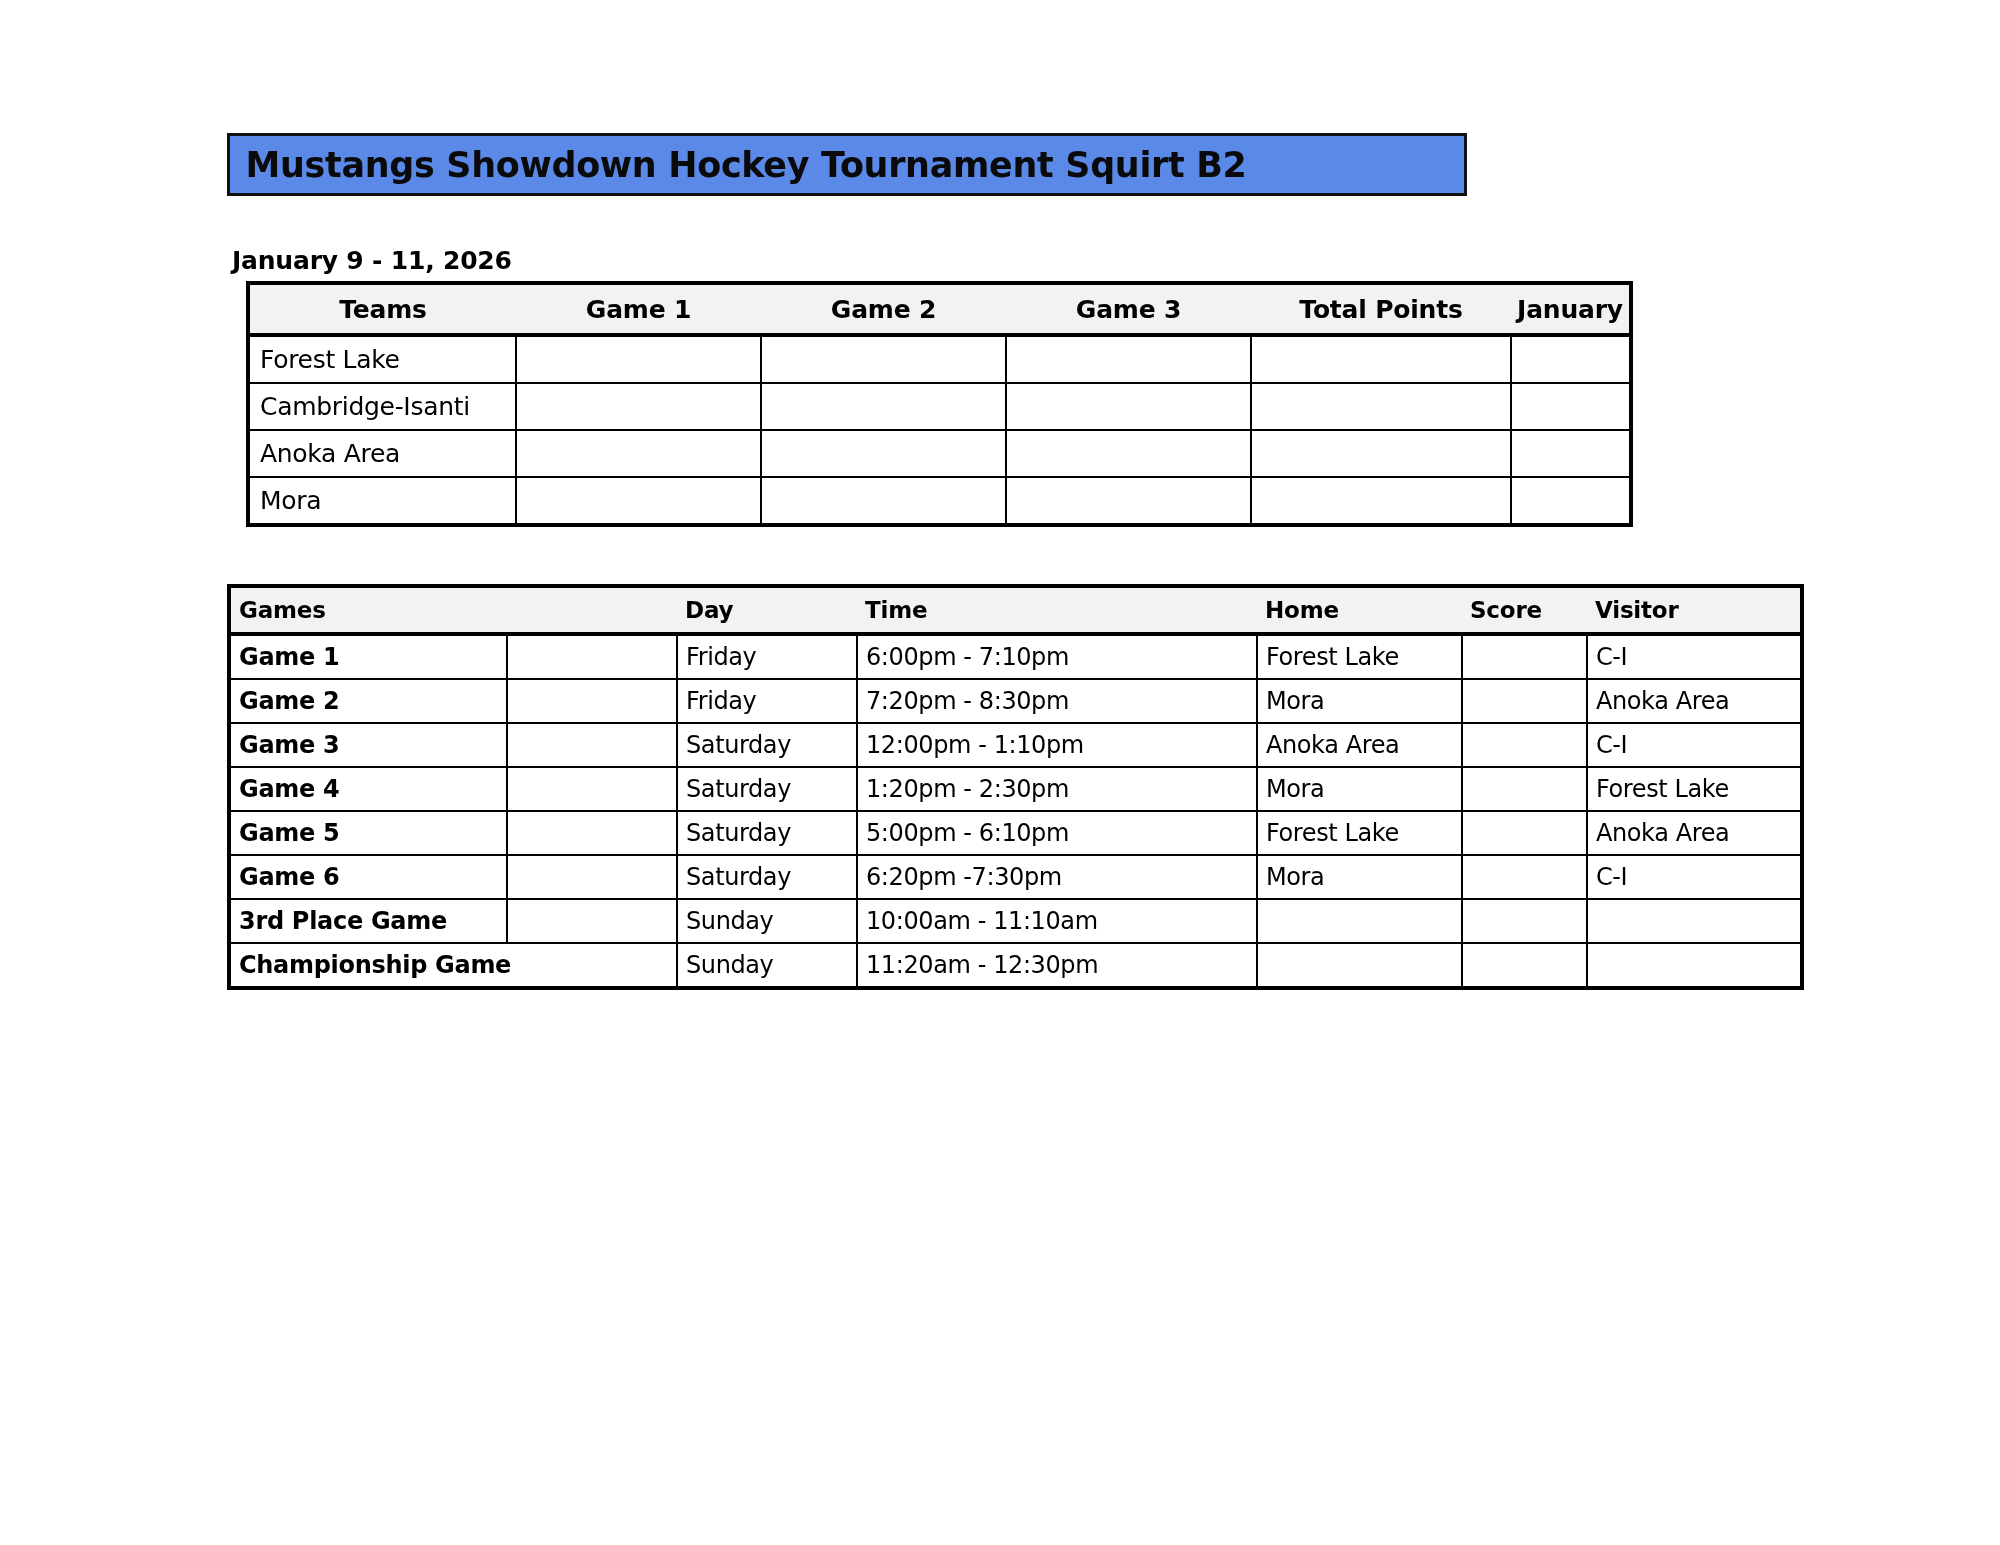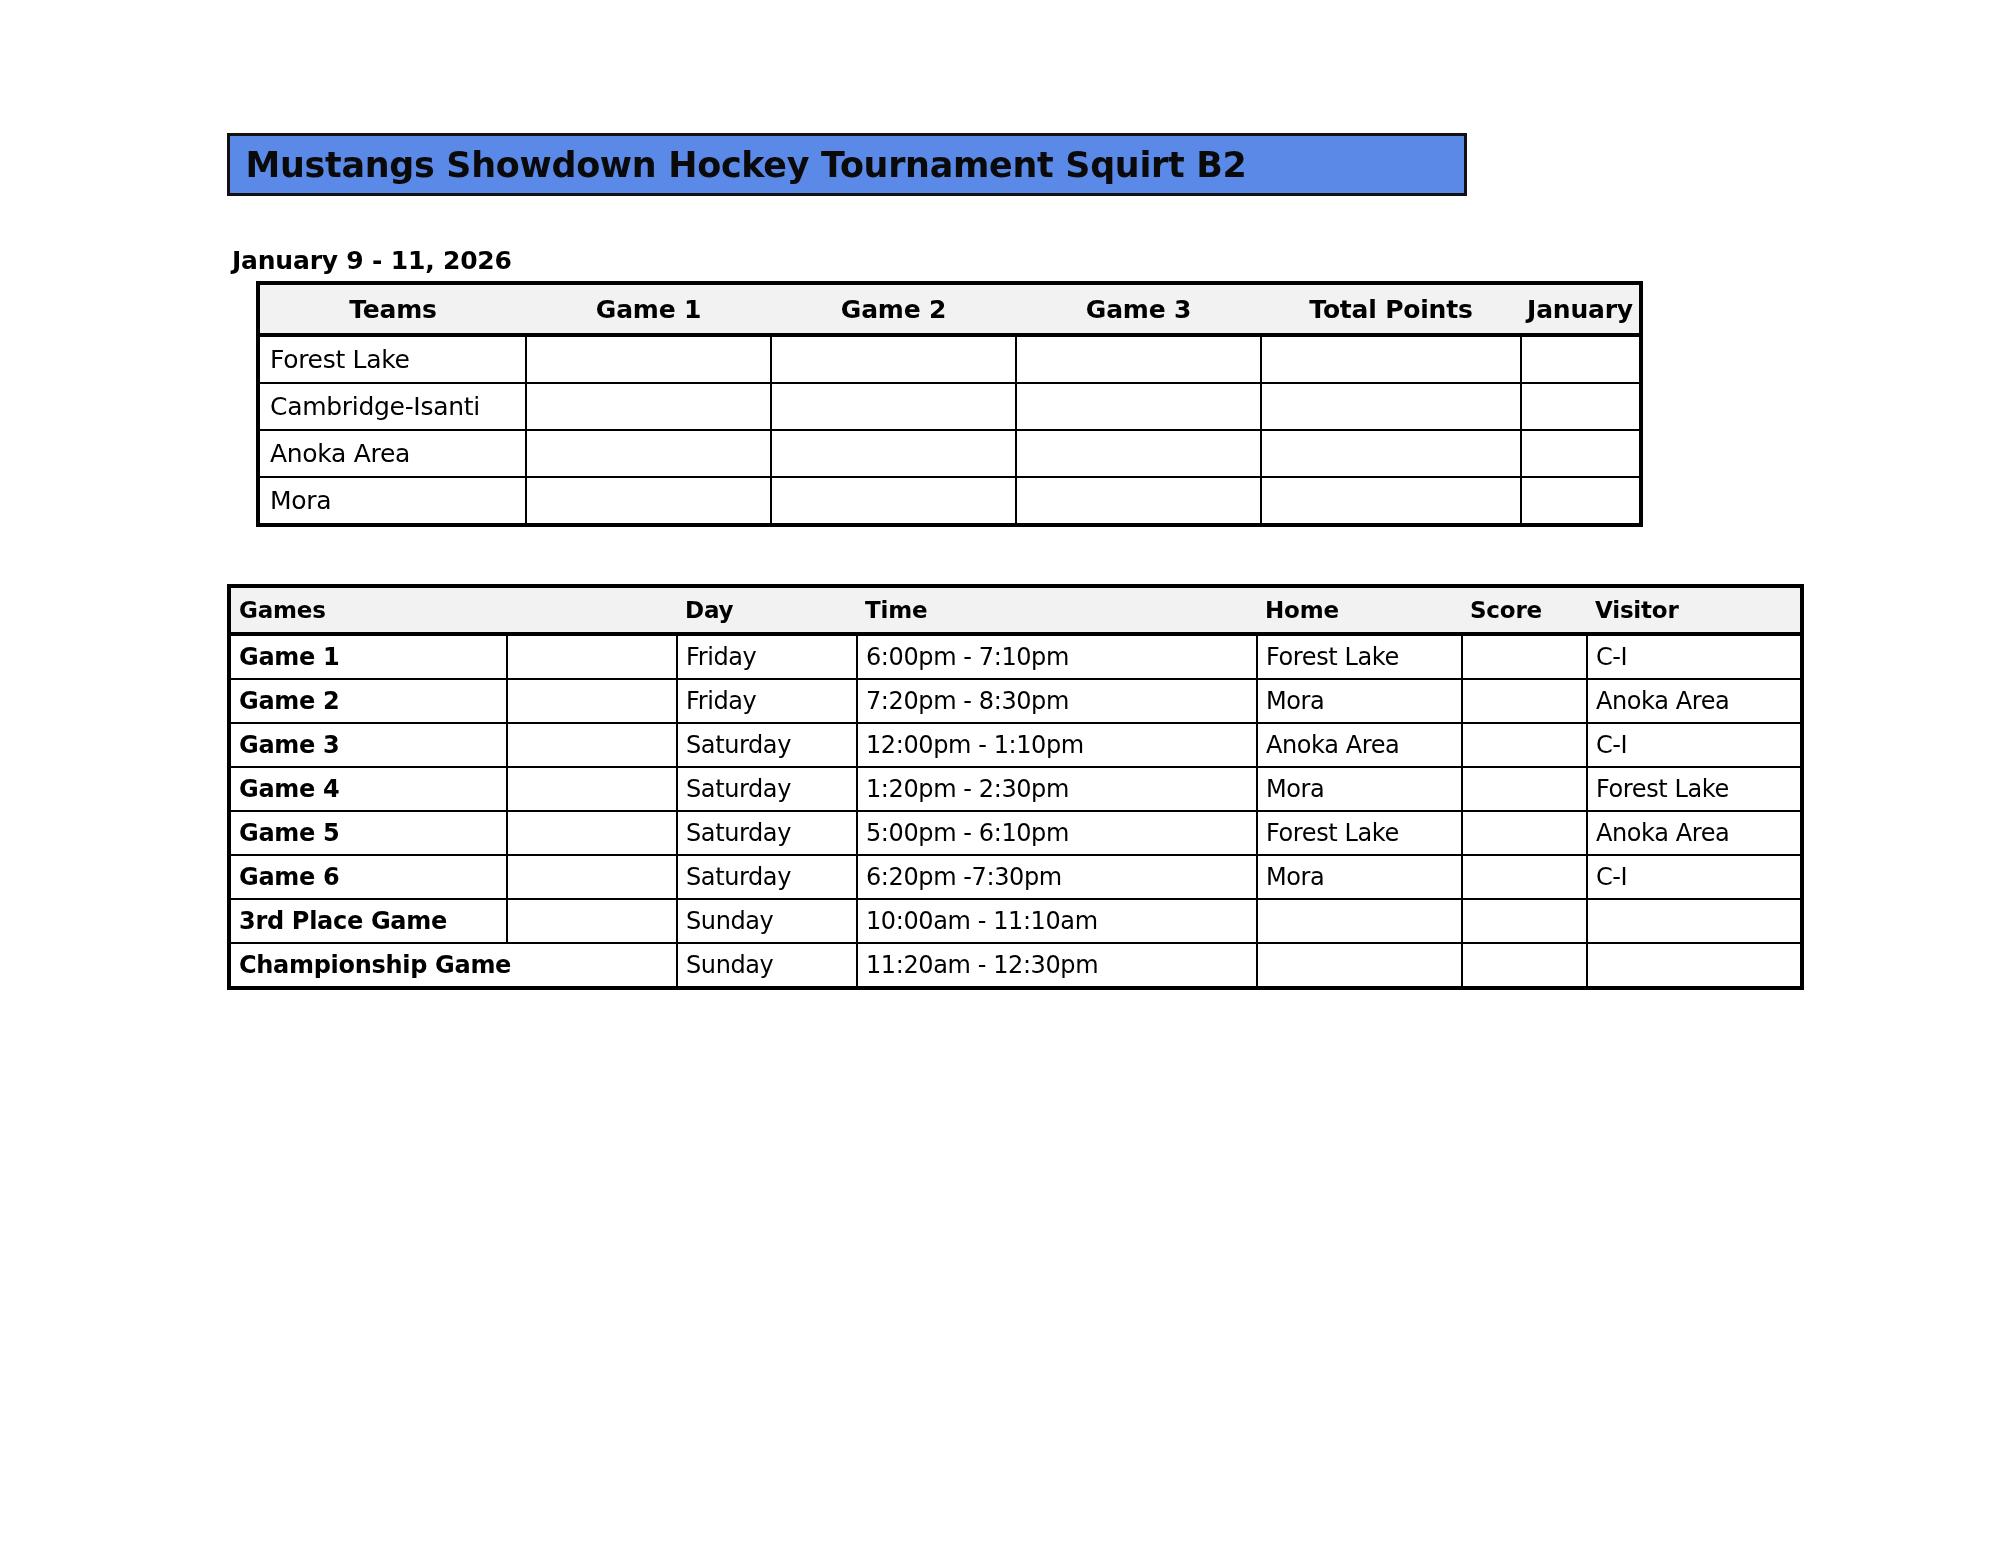--- a/index.html
+++ b/index.html
@@ -66,21 +66,21 @@
   
   table {
     border-collapse: collapse;
     table-layout: fixed;
     background: #ffffff;
   }
 
   
   .standings-wrap {
     position: absolute;
-    left: 222px;
+    left: 212px;
     top: 281px;
     width: 1649px;
     padding-left: 34px;
   }
   table.standings {
     width: 1383px;
     border: 4px solid #000000;
   }
   table.standings thead th {
     background: #F2F2F2;

